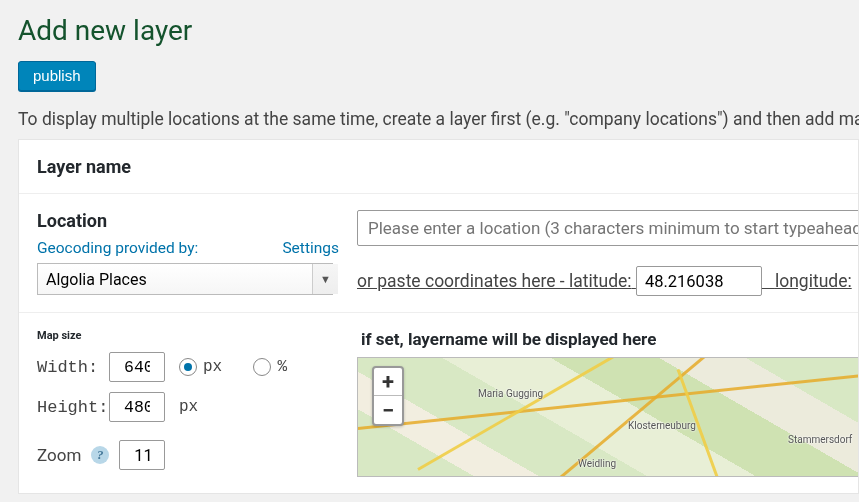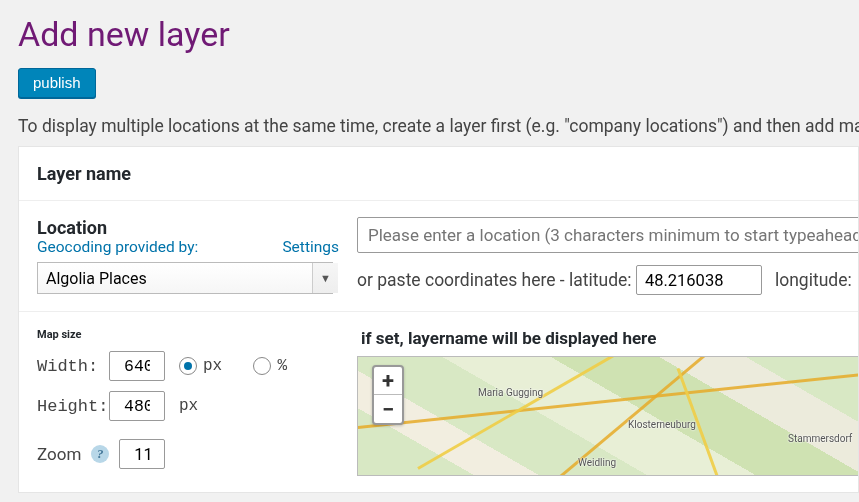--- a/index.html
+++ b/index.html
@@ -7,24 +7,24 @@
     margin: 0;
     font-family: -apple-system, BlinkMacSystemFont, "Segoe UI", Roboto, "Helvetica Neue", Arial, sans-serif;
     background: #f1f1f1;
     color: #23282d;
     width: 859px;
     height: 502px;
     overflow: hidden;
   }
   .wrap { padding: 14px 0 0 18px; }
   h1 {
-    font-size: 34px;
+    font-size: 28px;
     font-weight: 400;
     margin: 0 0 14px 0;
-    color: #701a75;
+    color: #14532d;
   }
   .publish-btn {
     background: #0085ba;
     border: 1px solid #006799;
     color: #fff;
     font-size: 15px;
     padding: 5px 14px 6px 14px;
     border-radius: 3px;
     cursor: pointer;
     box-shadow: 0 1px 0 #006799;
@@ -68,20 +68,21 @@
     border: 1px solid #007cba;
     border-radius: 2px;
     box-shadow: 0 0 2px rgba(0,124,186,.6);
     outline: none;
     font-family: inherit;
   }
   .sub-row {
     display: flex;
     justify-content: space-between;
     align-items: baseline;
+    margin-top: 8px;
   }
   .geocode-label {
     color: #0073aa;
     font-size: 15.5px;
   }
   .settings-link {
     color: #0073aa;
     font-size: 15.5px;
     cursor: pointer;
   }
@@ -119,24 +120,25 @@
     width: 520px;
     height: 36px;
     font-size: 17px;
     padding: 4px 10px;
     border: 1px solid #999;
     border-radius: 2px;
     color: #888;
     font-family: inherit;
   }
   .coord-line {
-    margin-top: 12px;
+    margin-top: 20px;
     font-size: 17.5px;
     color: #444;
     white-space: nowrap;
+    text-decoration: underline;
   }
   .coord-input {
     width: 126px;
     height: 30px;
     font-size: 16.5px;
     padding: 2px 8px;
     border: 1px solid #999;
     border-radius: 2px;
     font-family: inherit;
   }

